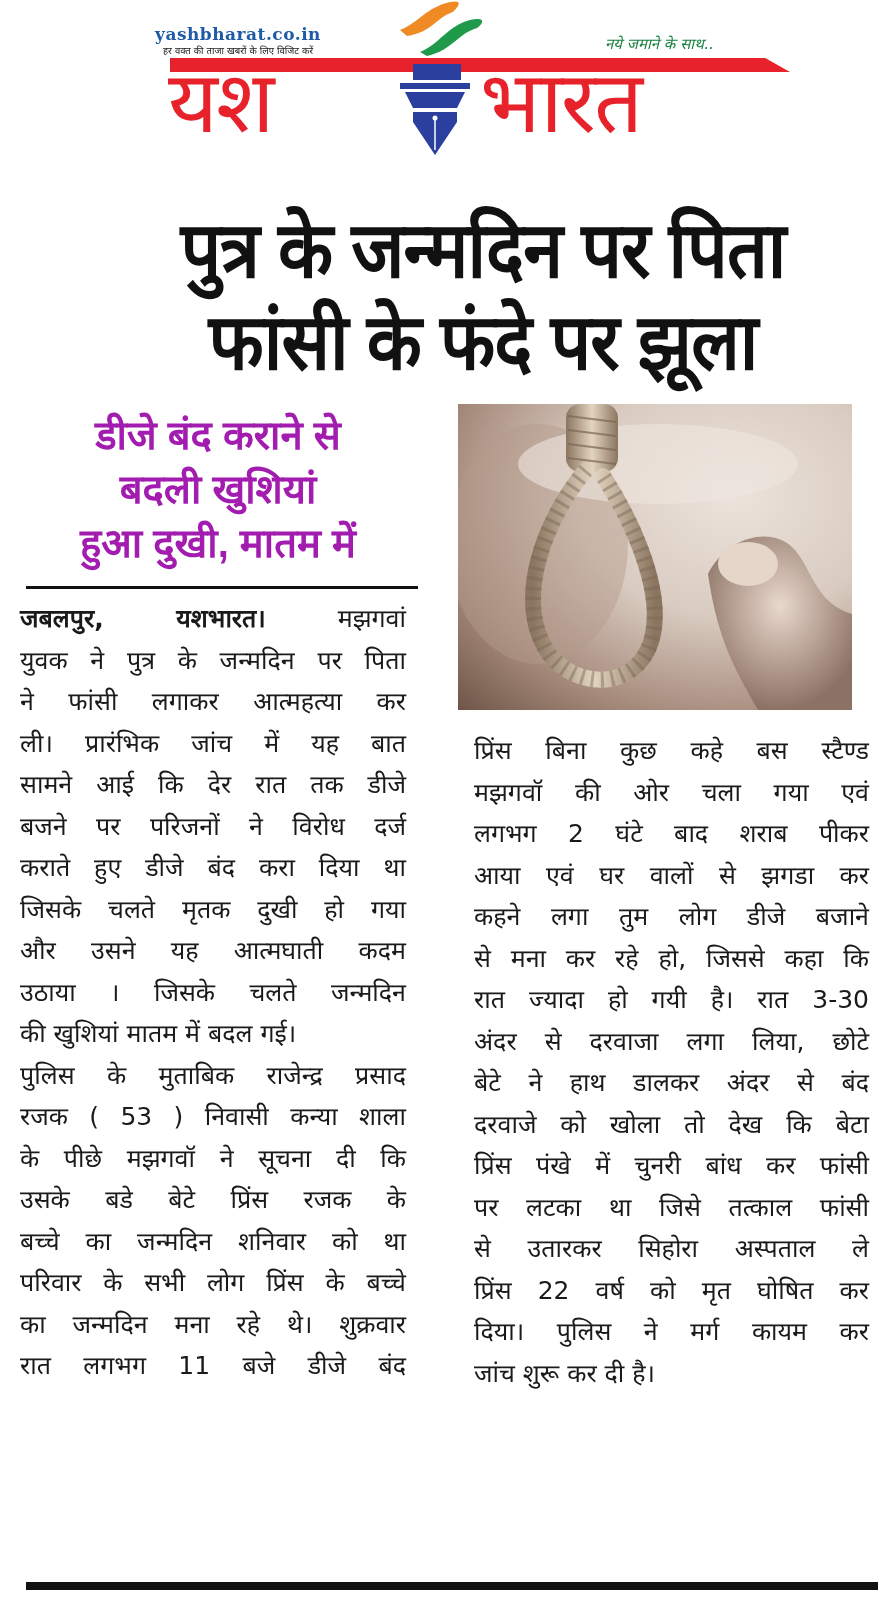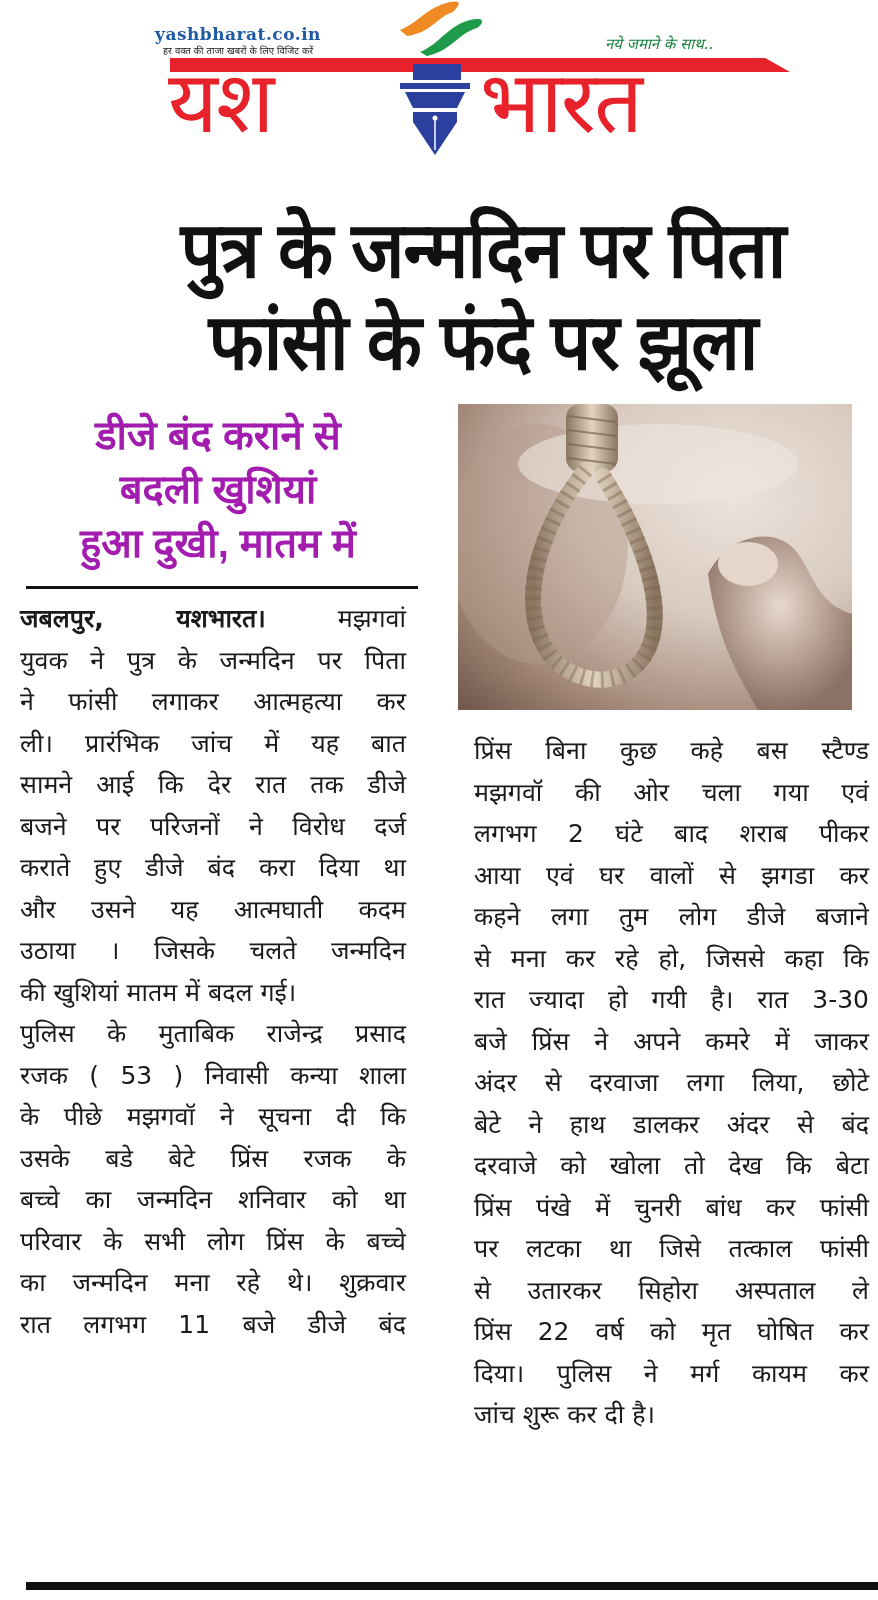--- a/index.html
+++ b/index.html
@@ -154,20 +154,21 @@
 </div>
 
 <article class="column col-left">
   <span class="ln"><span class="dateline">जबलपुर, यशभारत।</span><span> मझगवां</span></span>
   <span class="ln">युवक ने पुत्र के जन्मदिन पर पिता</span>
   <span class="ln">ने फांसी लगाकर आत्महत्या कर</span>
   <span class="ln">ली। प्रारंभिक जांच में यह बात</span>
   <span class="ln">सामने आई कि देर रात तक डीजे</span>
   <span class="ln">बजने पर परिजनों ने विरोध दर्ज</span>
   <span class="ln">कराते हुए डीजे बंद करा दिया था</span>
+  <span class="ln">जिसके चलते मृतक दुखी हो गया</span>
   <span class="ln">और उसने यह आत्मघाती कदम</span>
   <span class="ln">उठाया । जिसके चलते जन्मदिन</span>
   <span class="ln last">की खुशियां मातम में बदल गई।</span>
   <span class="ln">पुलिस के मुताबिक राजेन्द्र प्रसाद</span>
   <span class="ln">रजक ( 53 ) निवासी कन्या शाला</span>
   <span class="ln">के पीछे मझगवॉ ने सूचना दी कि</span>
   <span class="ln">उसके बडे बेटे प्रिंस रजक के</span>
   <span class="ln">बच्चे का जन्मदिन शनिवार को था</span>
   <span class="ln">परिवार के सभी लोग प्रिंस के बच्चे</span>
   <span class="ln">का जन्मदिन मना रहे थे। शुक्रवार</span>
@@ -175,21 +176,20 @@
 </article>
 
 <article class="column col-right">
   <span class="ln">प्रिंस बिना कुछ कहे बस स्टैण्ड</span>
   <span class="ln">मझगवॉ की ओर चला गया एवं</span>
   <span class="ln">लगभग 2 घंटे बाद शराब पीकर</span>
   <span class="ln">आया एवं घर वालों से झगडा कर</span>
   <span class="ln">कहने लगा तुम लोग डीजे बजाने</span>
   <span class="ln">से मना कर रहे हो, जिससे कहा कि</span>
   <span class="ln">रात ज्यादा हो गयी है। रात 3-30</span>
-  <span class="ln">बजे प्रिंस ने अपने कमरे में जाकर</span>
   <span class="ln">अंदर से दरवाजा लगा लिया, छोटे</span>
   <span class="ln">बेटे ने हाथ डालकर अंदर से बंद</span>
   <span class="ln">दरवाजे को खोला तो देख कि बेटा</span>
   <span class="ln">प्रिंस पंखे में चुनरी बांध कर फांसी</span>
   <span class="ln">पर लटका था जिसे तत्काल फांसी</span>
   <span class="ln">से उतारकर सिहोरा अस्पताल ले</span>
   <span class="ln">प्रिंस 22 वर्ष को मृत घोषित कर</span>
   <span class="ln">दिया। पुलिस ने मर्ग कायम कर</span>
   <span class="ln last">जांच शुरू कर दी है।</span>
 </article>

